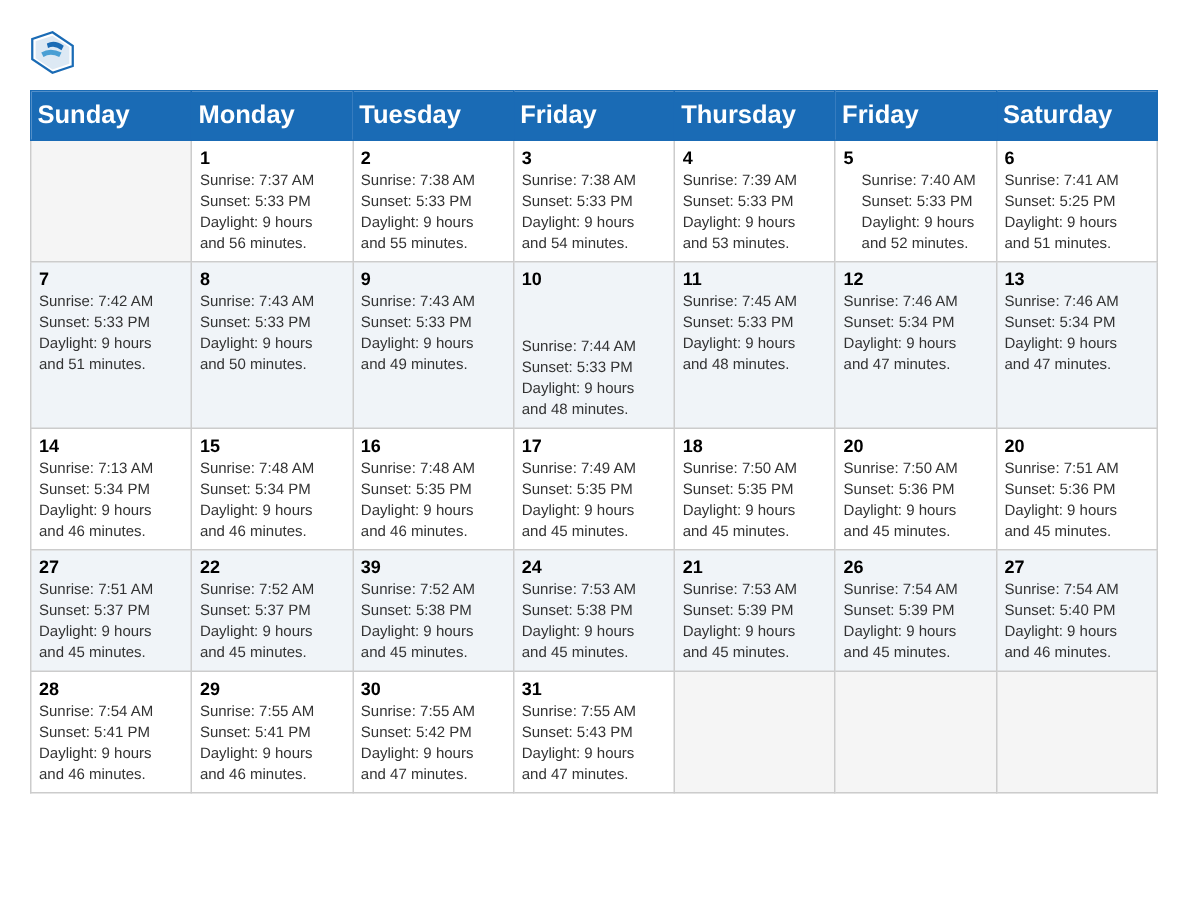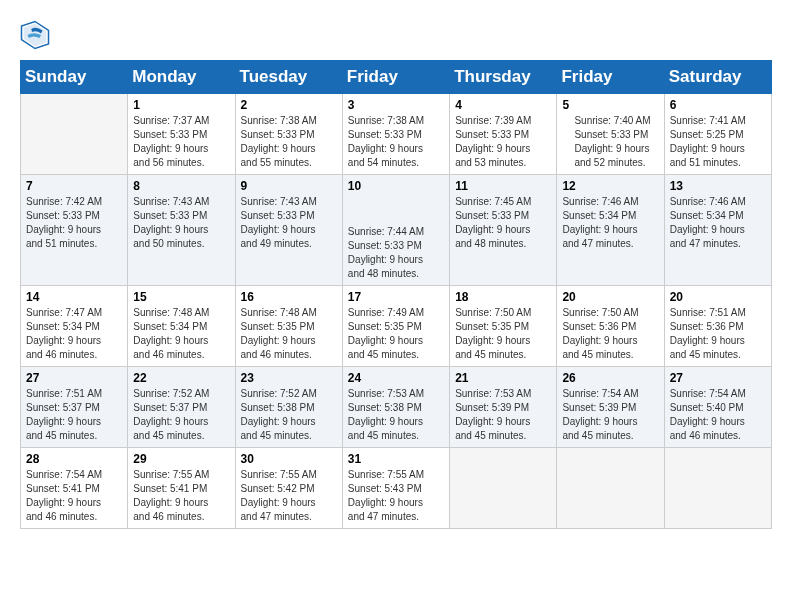--- a/index.html
+++ b/index.html
@@ -217,21 +217,21 @@
           <div class="day-number">13</div>
           <div class="day-info" style="white-space: pre-line;">Sunrise: 7:46 AM
 Sunset: 5:34 PM
 Daylight: 9 hours
 and 47 minutes.</div>
         </td>
       </tr>
       <tr>
         <td>
           <div class="day-number">14</div>
-          <div class="day-info" style="white-space: pre-line;">Sunrise: 7:47 AM
+          <div class="day-info" style="white-space: pre-line;">Sunrise: 7:13 AM
 Sunset: 5:34 PM
 Daylight: 9 hours
 and 46 minutes.</div>
         </td>
         <td>
           <div class="day-number">15</div>
           <div class="day-info" style="white-space: pre-line;">Sunrise: 7:48 AM
 Sunset: 5:34 PM
 Daylight: 9 hours
 and 46 minutes.</div>
@@ -281,21 +281,21 @@
 and 45 minutes.</div>
         </td>
         <td>
           <div class="day-number">22</div>
           <div class="day-info" style="white-space: pre-line;">Sunrise: 7:52 AM
 Sunset: 5:37 PM
 Daylight: 9 hours
 and 45 minutes.</div>
         </td>
         <td>
-          <div class="day-number">23</div>
+          <div class="day-number">39</div>
           <div class="day-info" style="white-space: pre-line;">Sunrise: 7:52 AM
 Sunset: 5:38 PM
 Daylight: 9 hours
 and 45 minutes.</div>
         </td>
         <td>
           <div class="day-number">24</div>
           <div class="day-info" style="white-space: pre-line;">Sunrise: 7:53 AM
 Sunset: 5:38 PM
 Daylight: 9 hours

